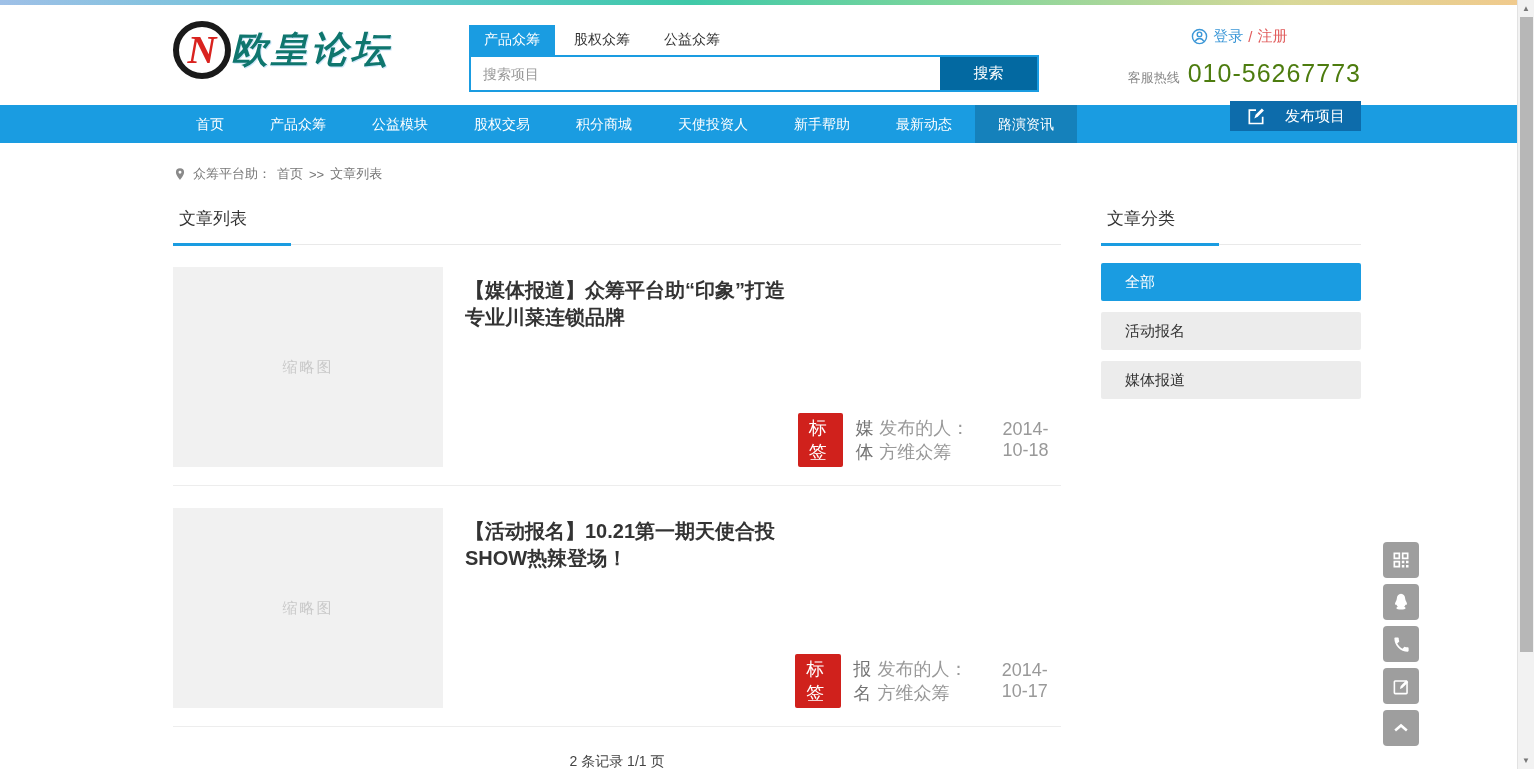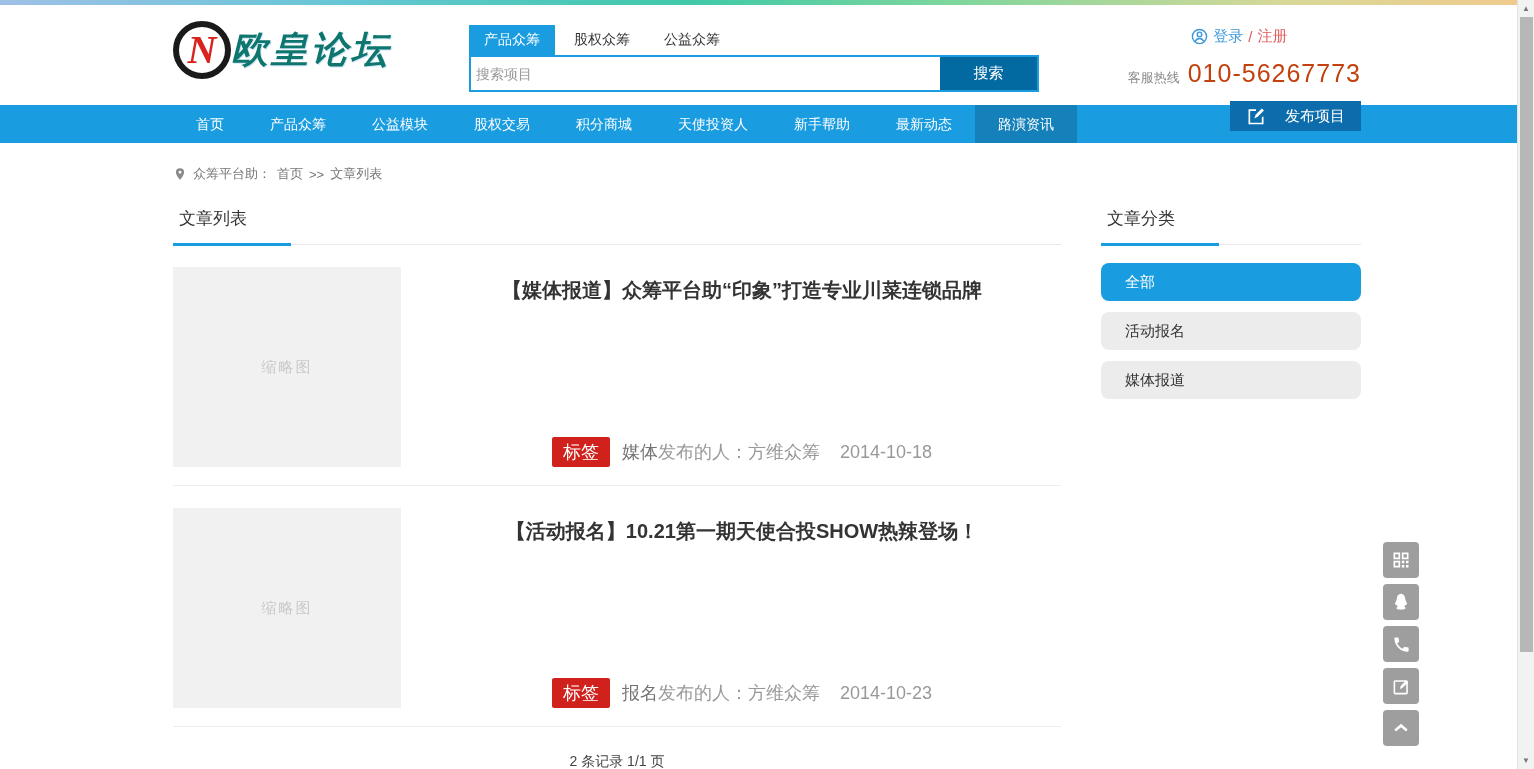--- a/index.html
+++ b/index.html
@@ -16,32 +16,32 @@
   .logo-badge { width:58px; height:58px; border:6px solid #1a1a1a; border-radius:50%; display:flex; align-items:center; justify-content:center; }
   .logo-badge span { font-family:"Liberation Serif","DejaVu Serif",serif; font-size:40px; font-weight:bold; font-style:italic; color:#d9231f; line-height:1; }
   .logo-text { margin-left:0; font-size:37px; font-weight:bold; font-style:italic; color:#0f766e; letter-spacing:3px; text-shadow:1px 1px 0 #cfe6fa;font-family:Liberation Serif, serif; }
 
   .search-block { margin-left:78px; width:570px; margin-top:20px; }
   .search-tabs { display:flex; }
   .search-tab { font-size:14px; padding:6px 15px; color:#333; cursor:pointer; }
   .search-tab.active { background:#1a9ce1; color:#fff; }
   .search-tab + .search-tab { margin-left:4px; }
   .search-row { display:flex; border:2px solid #1a9ce1; height:37px; }
-  .search-input { flex:1; border:none; outline:none; padding:0 5px; font-size:14px; color:#333; font-family:inherit; }
+  .search-input { flex:1; border:none; outline:none; padding:0 12px; font-size:14px; color:#333; font-family:inherit; }
   .search-input::placeholder { color:#999; }
   .search-btn { width:97px; background:#0369a1; color:#fff; border:none; font-size:15px; cursor:pointer; font-family:inherit; }
 
   .account { margin-left:auto; margin-top:22px; text-align:right; }
   .login-row { display:flex; align-items:center; justify-content:center; font-size:15px; gap:5px; padding-right:10px; }
   .login-link { color:#3b97d7; cursor:pointer; text-decoration:none; }
   .login-sep, .register-link { color:#e15c5c; }
   .register-link { cursor:pointer; text-decoration:none; }
   .hotline { margin-top:13px; display:flex; align-items:baseline; gap:8px; }
   .hotline-label { font-size:13px; color:#888; }
-  .hotline-number { font-size:25px; color:#c2410c; letter-spacing:1px; }
+  .hotline-number { font-size:25px; color:#4d7c0f; letter-spacing:1px; }
 
   
   .nav { background:#1a9ce1; height:38px; }
   .nav-inner { display:flex; align-items:stretch; height:38px; }
   .nav-item { color:#fff; font-size:14px; line-height:38px; padding:0 23px; cursor:pointer; }
   .nav-item.active { background:rgba(0,0,0,0.17); }
   .publish-btn { margin-left:auto; align-self:flex-start; margin-top:-4px; height:30px; background:#0d6cab; color:#fff; font-size:15px; display:flex; align-items:center; gap:19px; padding:0 16px; border:none; cursor:pointer; font-family:inherit; }
 
   
   .breadcrumb { display:flex; align-items:center; gap:6px; margin-top:22px; font-size:13px; color:#777; }
@@ -49,32 +49,32 @@
 
   
   .main { display:flex; gap:40px; margin-top:20px; }
   .col-left { width:888px; }
   .col-right { width:260px; }
 
   .sec-head { border-bottom:1px solid #e9e9e9; }
   .sec-title { display:inline-block; font-size:17px; color:#333; padding:4px 44px 13px 6px; border-bottom:3px solid #1a9ce1; margin-bottom:-2px; }
 
   .article { display:flex; gap:22px; padding:22px 0 18px; border-bottom:1px solid #ededed; }
-  .thumb { width:228px; height:200px; background:#f1f1f1; display:flex; align-items:center; justify-content:center; color:#c9c9c9; font-size:15px; letter-spacing:2px; flex-shrink:0; cursor:pointer; }
-  .article-body { flex:1; display:flex; flex-direction:column; padding-top:10px;align-items:center; }
+  .thumb { width:270px; height:200px; background:#f1f1f1; display:flex; align-items:center; justify-content:center; color:#c9c9c9; font-size:15px; letter-spacing:2px; flex-shrink:0; cursor:pointer; }
+  .article-body { flex:1; display:flex; flex-direction:row; padding-top:10px; }
   .article-title { font-size:20px; font-weight:bold; color:#333; cursor:pointer; }
   .article-foot { margin-top:auto; display:flex; align-items:center; font-size:18px; }
   .tag-badge { background:#d0211c; color:#fff; padding:3px 11px; border-radius:2px; margin-right:12px; cursor:pointer; }
   .tag-text { color:#737373; }
   .article-meta { margin-left:auto; display:flex; align-items:center; gap:20px; color:#999; }
 
   .pagination { text-align:center; padding:26px 0; font-size:14px; color:#444; }
 
   .cat-list { margin-top:18px; }
-  .cat-item { height:38px; line-height:38px; padding-left:24px; background:#ececec; border-radius:8px; margin-bottom:11px; font-size:15px; color:#333; cursor:pointer; }
+  .cat-item { height:38px; line-height:38px; padding-left:24px; background:#ececec; border-radius:2px; margin-bottom:11px; font-size:15px; color:#333; cursor:pointer; }
   .cat-item.active { background:#1a9ce1; color:#fff; }
 
   
   .float-bar { position:absolute; right:115px; top:542px; display:flex; flex-direction:column; gap:6px; }
   .float-btn { width:36px; height:36px; background:#9e9e9e; border-radius:4px; display:flex; align-items:center; justify-content:center; cursor:pointer; border:none; }
 
   
   .scrollbar { position:absolute; right:0; top:0; width:17px; height:769px; background:#f2f2f2; border-left:1px solid #e2e2e2; }
   .scroll-arrow { height:17px; display:flex; align-items:center; justify-content:center; font-size:8px; color:#777; cursor:pointer; }
   .scroll-arrow.down { position:absolute; bottom:0; left:0; right:0; }
@@ -180,21 +180,21 @@
 
     <div class="article">
       <div class="thumb">缩略图</div>
       <div class="article-body">
         <div class="article-title">【活动报名】10.21第一期天使合投SHOW热辣登场！</div>
         <div class="article-foot">
           <span class="tag-badge">标签</span>
           <span class="tag-text">报名</span>
           <div class="article-meta">
             <span>发布的人：方维众筹</span>
-            <span>2014-10-23</span>
+            <span>2014-10-17</span>
           </div>
         </div>
       </div>
     </div>
 
     <div class="pagination">2 条记录 1/1 页</div>
   </div>
 
   <div class="col-right">
     <div class="sec-head">

